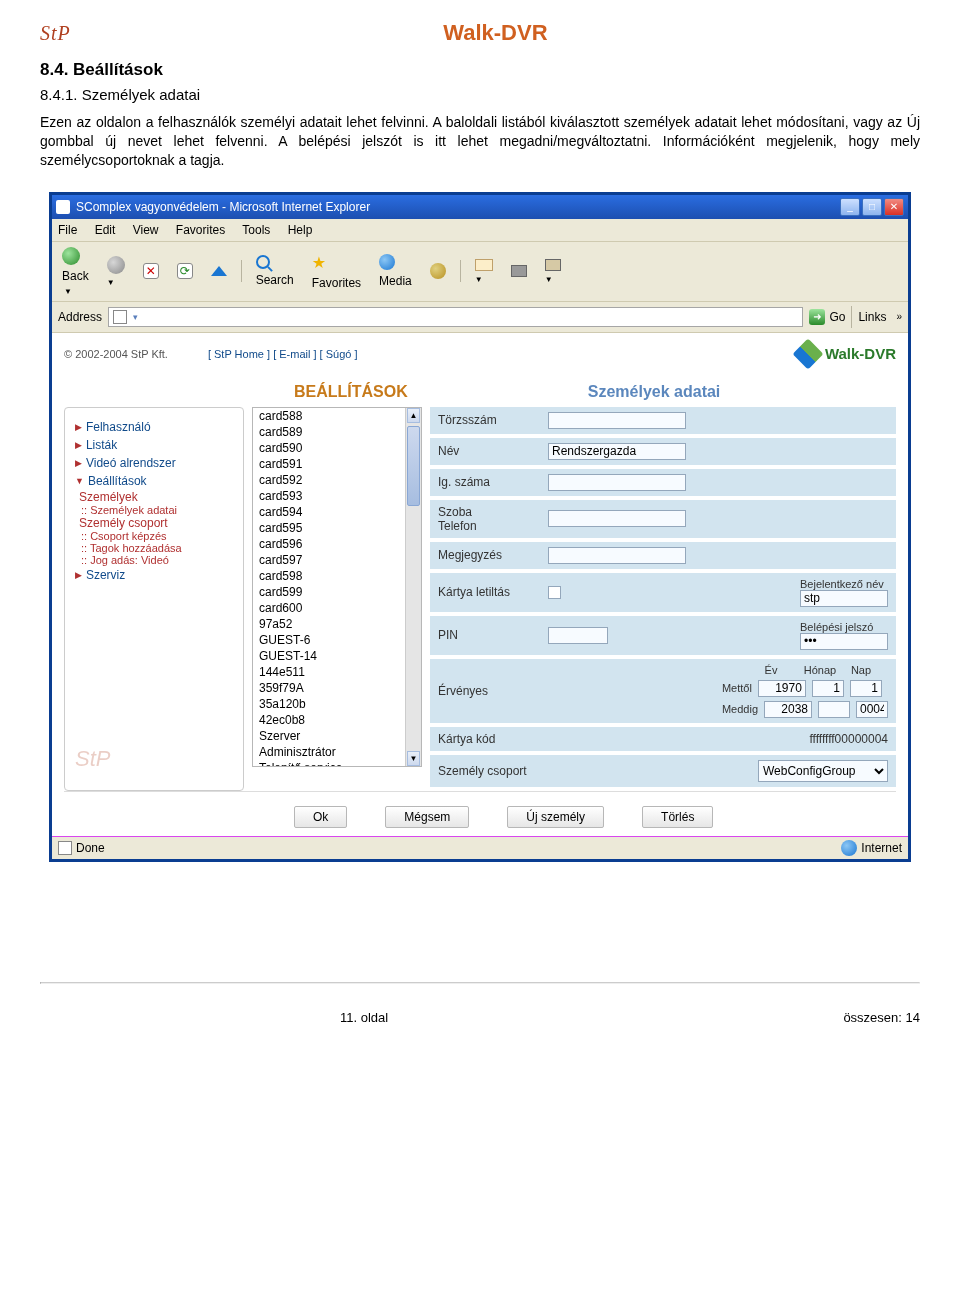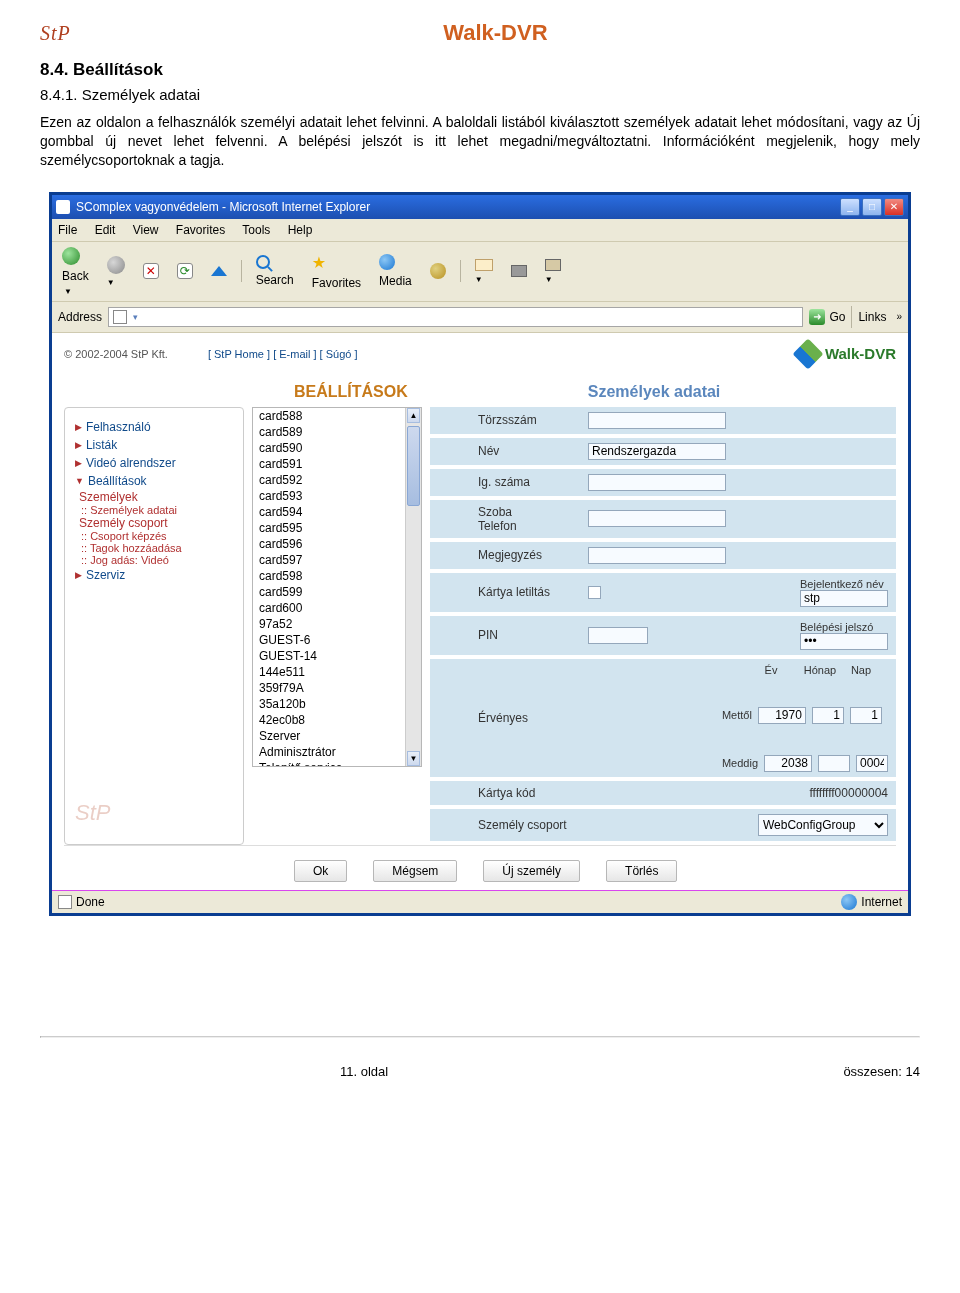--- a/index.html
+++ b/index.html
@@ -61,33 +61,33 @@
   .list-pane { width:170px; }
   .listbox { height:360px; border:1px solid #b7b7b7; background:#fff; font-size:12px; overflow:hidden; position:relative; }
   .listbox .row { padding:1px 6px; white-space:nowrap; }
   .listbox .sb { position:absolute; right:0; top:0; bottom:0; width:16px; background:#e5e5e5; border-left:1px solid #ccc;}
   .listbox .sb .thumb { position:absolute; left:1px; right:1px; top:18px; height:80px; background:linear-gradient(#cdd9ee,#a6bde0); border:1px solid #89a7d5; border-radius:2px;}
   .listbox .sb .arrU, .listbox .sb .arrD { position:absolute; left:1px; right:1px; height:15px; background:linear-gradient(#e9eff8,#cdd9ee); border:1px solid #a6bde0; text-align:center; font-size:8px; line-height:13px;}
   .listbox .sb .arrU { top:0;} .listbox .sb .arrD { bottom:0;}
   .form-pane { flex:1; }
   .form-row { display:flex; align-items:center; background:#d2e4ef; border-bottom:4px solid #fff; padding:5px 8px; font-size:12px; color:#333; }
   .form-row.tall { min-height:32px;}
-  .form-row .lbl { width:110px;margin-left:40px; }
+  .form-row .lbl { width:110px; }
   .txt-field { border:1px solid #94a7bb; background:#f7fbff; height:17px; padding:0 3px; font-size:12px;}
   .txt-field.w150 { width:138px;}
   .txt-field.w90 { width:88px;}
   .txt-field.w50 { width:48px; text-align:right;}
   .txt-field.w40 { width:32px; text-align:right;}
   .chk { width:13px;height:13px;border:1px solid #94a7bb;background:#fff;display:inline-block;}
   .date-block { display:flex; flex-direction:column; gap:4px; font-size:11px;}
   .date-hdr { display:flex; gap:4px; justify-content:flex-end; padding-right:10px;}
   .date-hdr span { display:inline-block; text-align:center;}
-  .date-row2 { display:flex; align-items:center; gap:6px;margin-top:27px;}
+  .date-row2 { display:flex; align-items:center; gap:6px;}
   .sel { border:1px solid #94a7bb; background:#f7fbff; height:22px; font-size:12px; }
-  .btn-row { background:#fff; padding:14px 0 8px 230px; display:flex; gap:26px; border-top:1px solid #ddd;}
+  .btn-row { background:#fff; padding:14px 0 8px 230px; display:flex; gap:38px; border-top:1px solid #ddd;}
   .btn3d { border:1px solid #b7b7b7; background:linear-gradient(#fff,#e6e6e6); padding:3px 18px; font-size:12px; border-radius:2px;}
   .statusbar { background:#ece9d8; border-top:1px solid #d946ef; padding:3px 6px; display:flex; align-items:center; font-size:12px;}
   .statusbar .pg { width:14px;height:14px;border:1px solid #888;background:#fff;margin-right:4px;}
   .footer-line { border-top:1px solid #ccc; margin-top:120px; margin-bottom:0; }
   .footer-row { display:flex; justify-content:space-between; padding: 6px 40px 20px 0; font-size:13px;}
   .footer-row .left { margin-left:340px;}
 </style>
 </head>
 <body>
 

